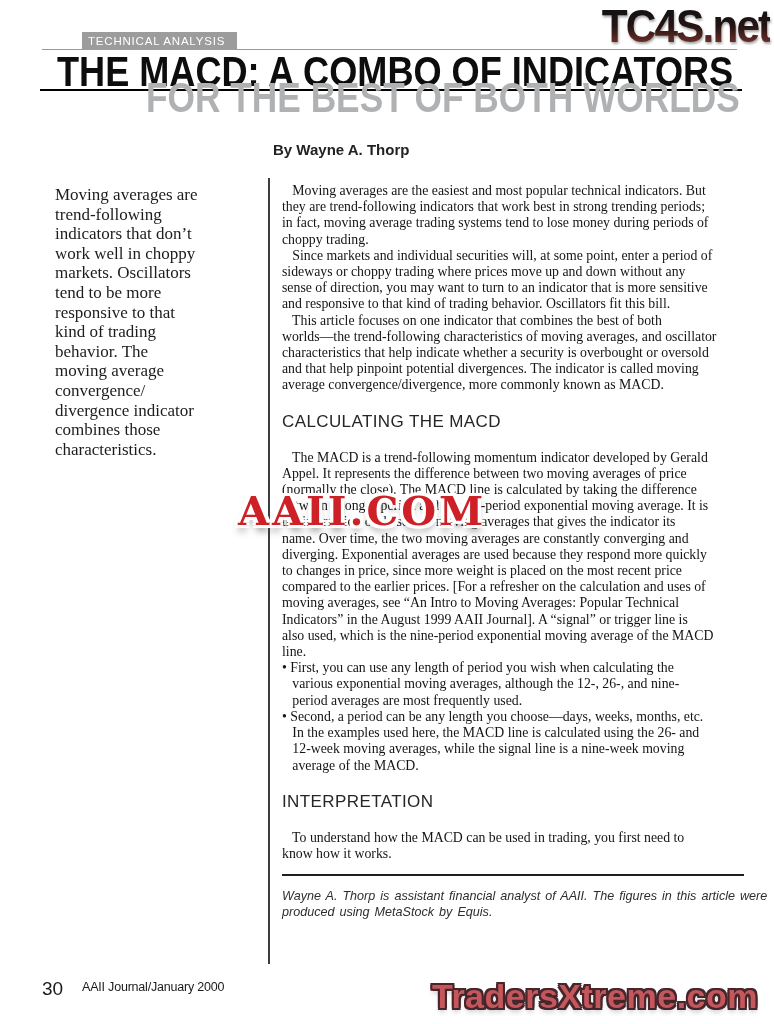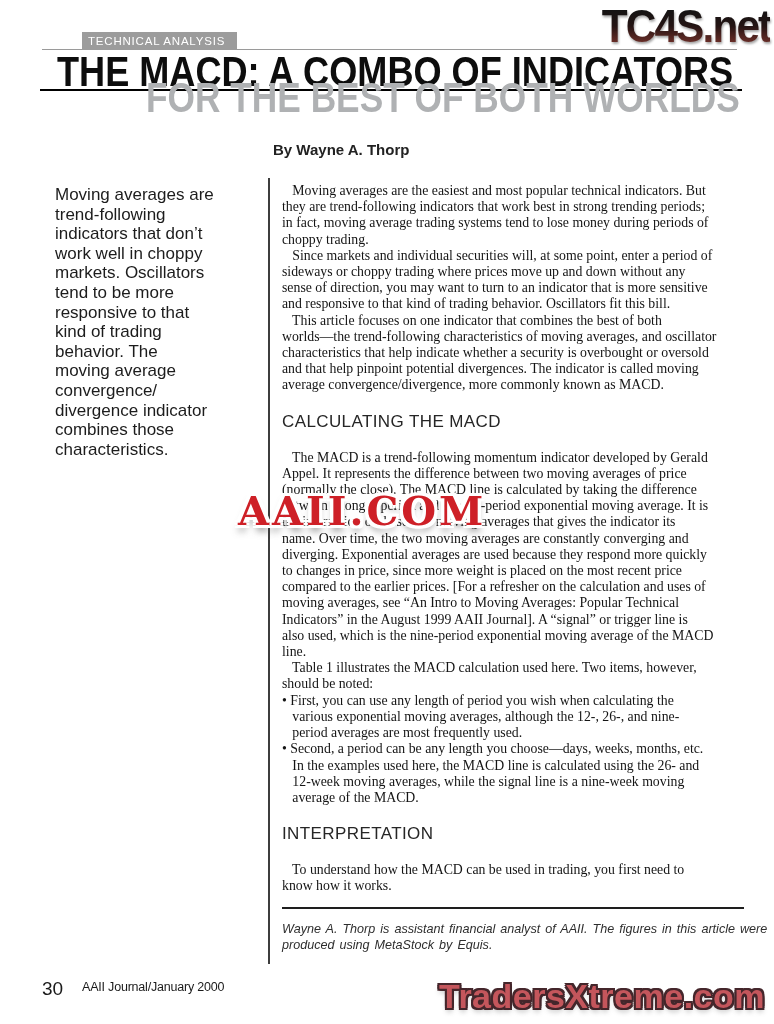--- a/index.html
+++ b/index.html
@@ -19,21 +19,21 @@
   .title1{position:absolute;left:57px;top:51px;font-weight:bold;font-size:42px;line-height:42px;
           letter-spacing:0px;color:#0d0d0d;white-space:pre;
           transform:scaleX(0.86);transform-origin:left top;}
   .title-underline{position:absolute;left:40px;top:89px;width:702px;height:2px;background:#000;}
   .title2{position:absolute;left:146px;top:77px;font-weight:bold;font-size:42px;line-height:42px;
           color:#afb1b3;white-space:pre;transform:scaleX(0.84);transform-origin:left top;}
   .byline{position:absolute;left:273px;top:141px;font-size:15px;color:#222;font-weight:bold;}
 
   
   .pull-quote{position:absolute;left:55px;top:185px;width:215px;
-              font-size:17px;line-height:19.6px;color:#1c1c1c;white-space:pre;}
+              font-size:17px;line-height:19.6px;color:#1c1c1c;white-space:pre;font-family:Liberation Serif, serif;}
   .v-divider{position:absolute;left:268px;top:178px;width:2px;height:786px;background:#3d3d3d;}
 
   
   .article{position:absolute;left:282px;top:183px;width:462px;
            font-family:"Liberation Serif",serif;font-size:13.8px;line-height:16.2px;
            color:#141414;}
   .para{white-space:pre;margin:0;}
   .section-heading{font-family:"Liberation Sans",sans-serif;font-size:17px;line-height:16px;
                    letter-spacing:0.4px;color:#262626;margin:20px 0;white-space:pre;}
 
@@ -46,21 +46,21 @@
   .dlsub{position:absolute;left:238px;top:489px;font-family:"DejaVu Serif",serif;
          font-weight:bold;font-size:40px;line-height:44px;letter-spacing:3px;color:#ce2027;
          text-shadow:
            -3px -3px 0 #fff, 3px -3px 0 #fff, -3px 3px 0 #fff, 3px 3px 0 #fff,
            -3px 0 0 #fff, 3px 0 0 #fff, 0 -3px 0 #fff, 0 3px 0 #fff,
            0 6px 7px rgba(70,70,70,0.55);}
 
   
   .page-number{position:absolute;left:42px;top:978px;font-size:19px;color:#1a1a1a;}
   .journal{position:absolute;left:82px;top:980px;font-size:12.5px;letter-spacing:-0.2px;color:#1a1a1a;text-align:center;}
-  .tradersxtreme{position:absolute;right:9px;top:974px;font-family:"Liberation Sans",sans-serif;
+  .tradersxtreme{position:absolute;right:16px;top:974px;font-family:"Liberation Sans",sans-serif;
          font-weight:bold;font-size:34px;line-height:44px;letter-spacing:0.5px;color:#c4565c;
          text-shadow:
            -2px -2px 0 #44262b, 2px -2px 0 #44262b, -2px 2px 0 #44262b, 2px 2px 0 #44262b,
            -2px 0 0 #44262b, 2px 0 0 #44262b, 0 -2px 0 #44262b, 0 2px 0 #44262b,
            0 4px 5px rgba(120,120,120,0.45);}
 </style>
 </head>
 <body>
 
 <div class="page">
@@ -112,22 +112,20 @@
 between a longer-period and shorter-period exponential moving average. It is
 the interaction of these two moving averages that gives the indicator its
 name. Over time, the two moving averages are constantly converging and
 diverging. Exponential averages are used because they respond more quickly
 to changes in price, since more weight is placed on the most recent price
 compared to the earlier prices. [For a refresher on the calculation and uses of
 moving averages, see “An Intro to Moving Averages: Popular Technical
 Indicators” in the August 1999 AAII Journal]. A “signal” or trigger line is
 also used, which is the nine-period exponential moving average of the MACD
 line.</p>
-    <p class="para">   Table 1 illustrates the MACD calculation used here. Two items, however,
-should be noted:</p>
     <p class="para">• First, you can use any length of period you wish when calculating the
    various exponential moving averages, although the 12-, 26-, and nine-
    period averages are most frequently used.</p>
     <p class="para">• Second, a period can be any length you choose—days, weeks, months, etc.
    In the examples used here, the MACD line is calculated using the 26- and
    12-week moving averages, while the signal line is a nine-week moving
    average of the MACD.</p>
     <p class="section-heading">INTERPRETATION</p>
     <p class="para">   To understand how the MACD can be used in trading, you first need to
 know how it works.</p>

